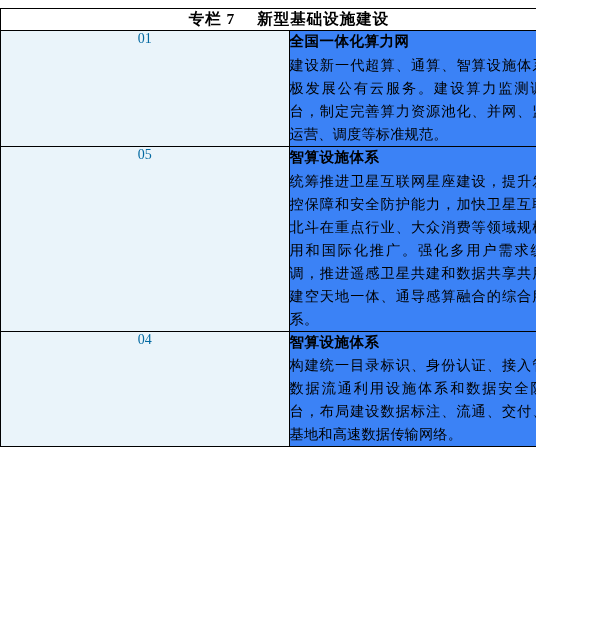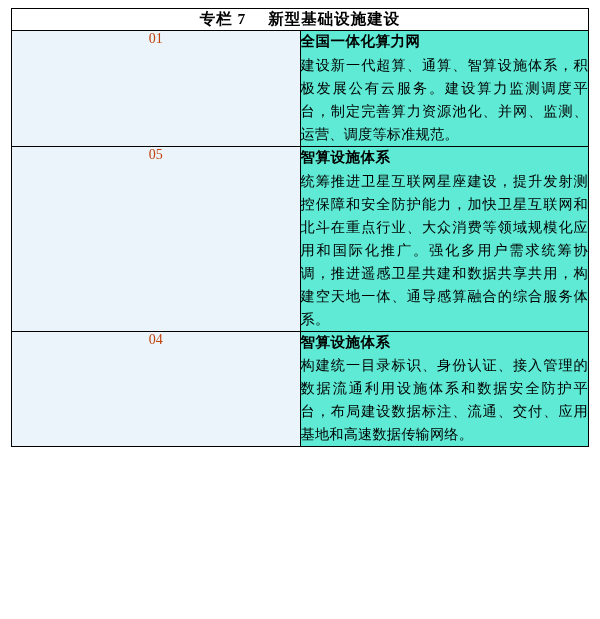--- a/index.html
+++ b/index.html
@@ -5,21 +5,21 @@
   html, body {
     margin: 0;
     padding: 0;
     background: #ffffff;
   }
   body {
     font-family: "Liberation Serif", "DejaVu Serif", serif;
     color: #000000;
   }
   .page {
-    width: 600px;
+    width: 536px;
     height: 619px;
     position: relative;
     background: #ffffff;
     box-sizing: border-box;
     overflow: hidden;
   }
   .table-wrap {
     width: 578px;
     margin: 0 auto;
     padding-top: 8px;
@@ -48,24 +48,24 @@
     display: inline-block;
     width: 22px;
   }
   .num-cell {
     width: 34px;
     text-align: center;
     font-size: 14px;
     font-family: "Liberation Serif", "DejaVu Serif", serif;
     padding-top: 7px;
     background: #eaf4fa;
-    color: #c2410c;
+    color: #0369a1;
   }
   .body-cell {
-    background: #5eead4;
+    background: #3b82f6;
     padding: 6px 9px 8px 9px;
     margin-top: 6px;
   }
   .item-title {
     font-size: 14.5px;
     font-weight: bold;
     line-height: 1.5;
     margin: 0 0 1px 0;
     letter-spacing: 0.5px;
   }

